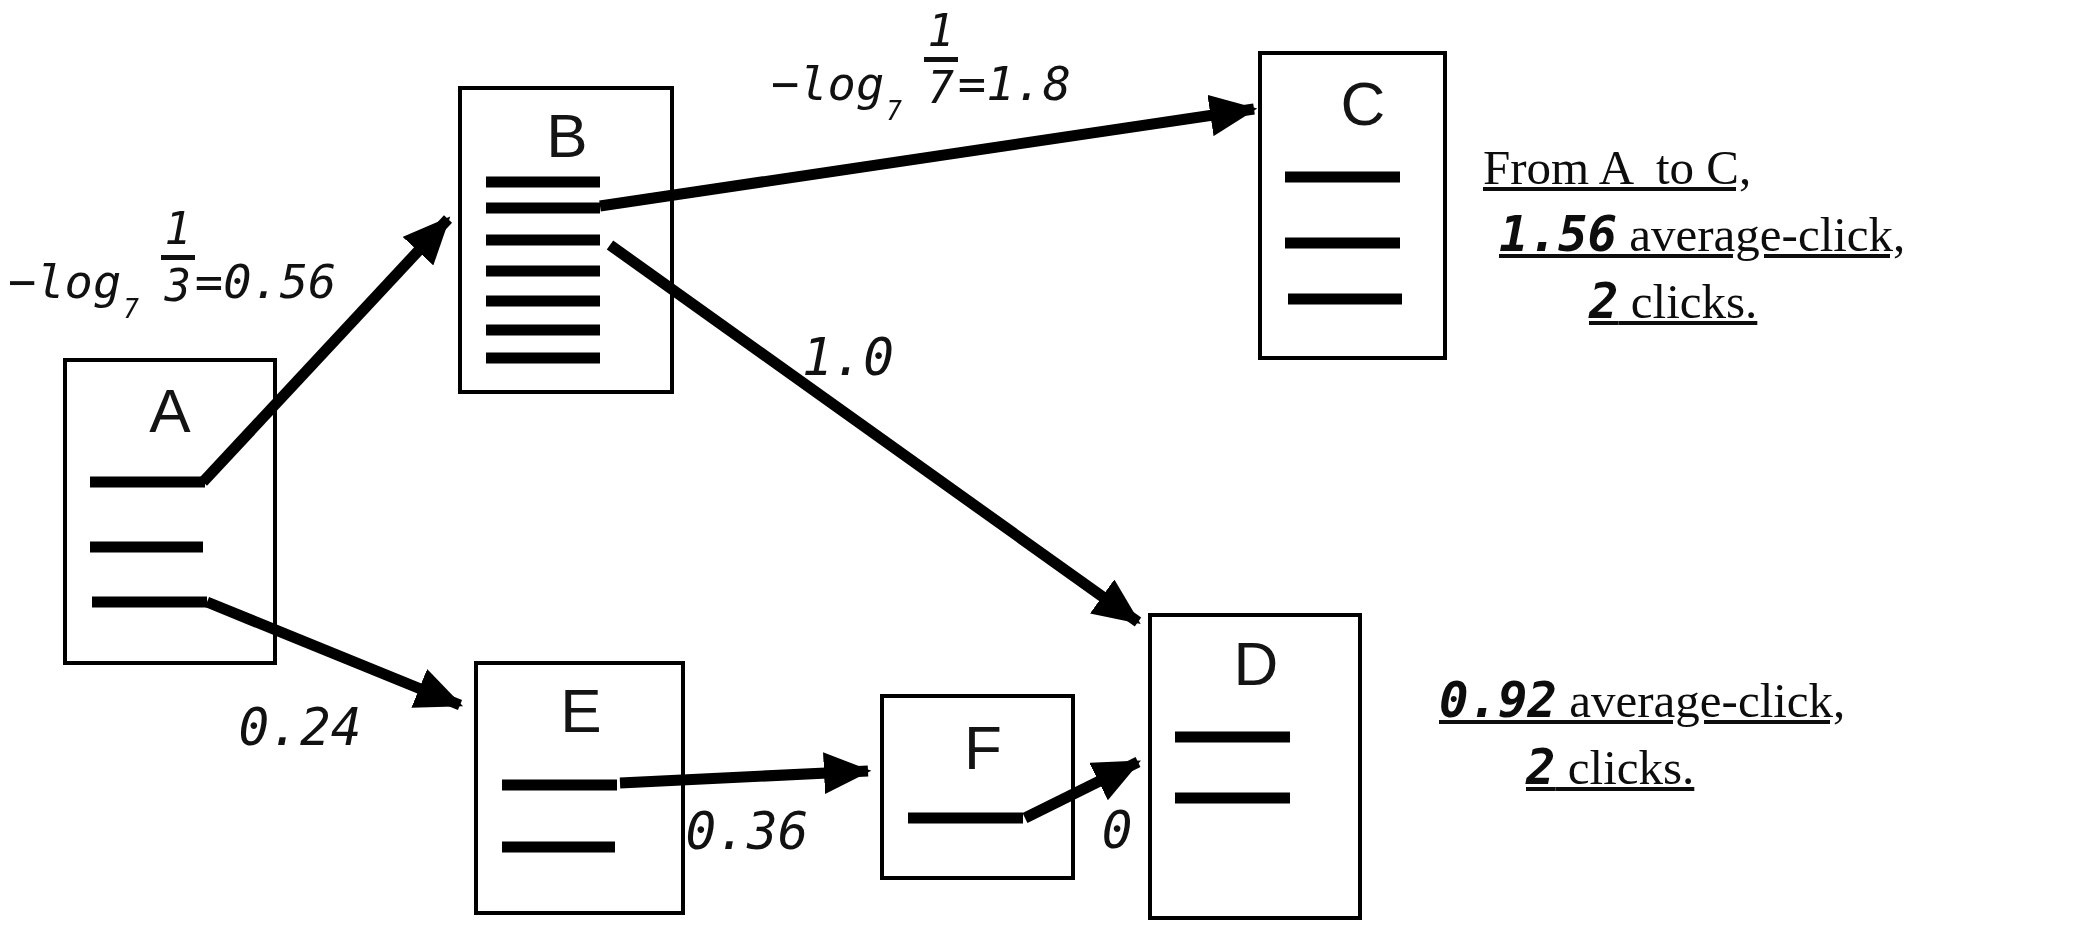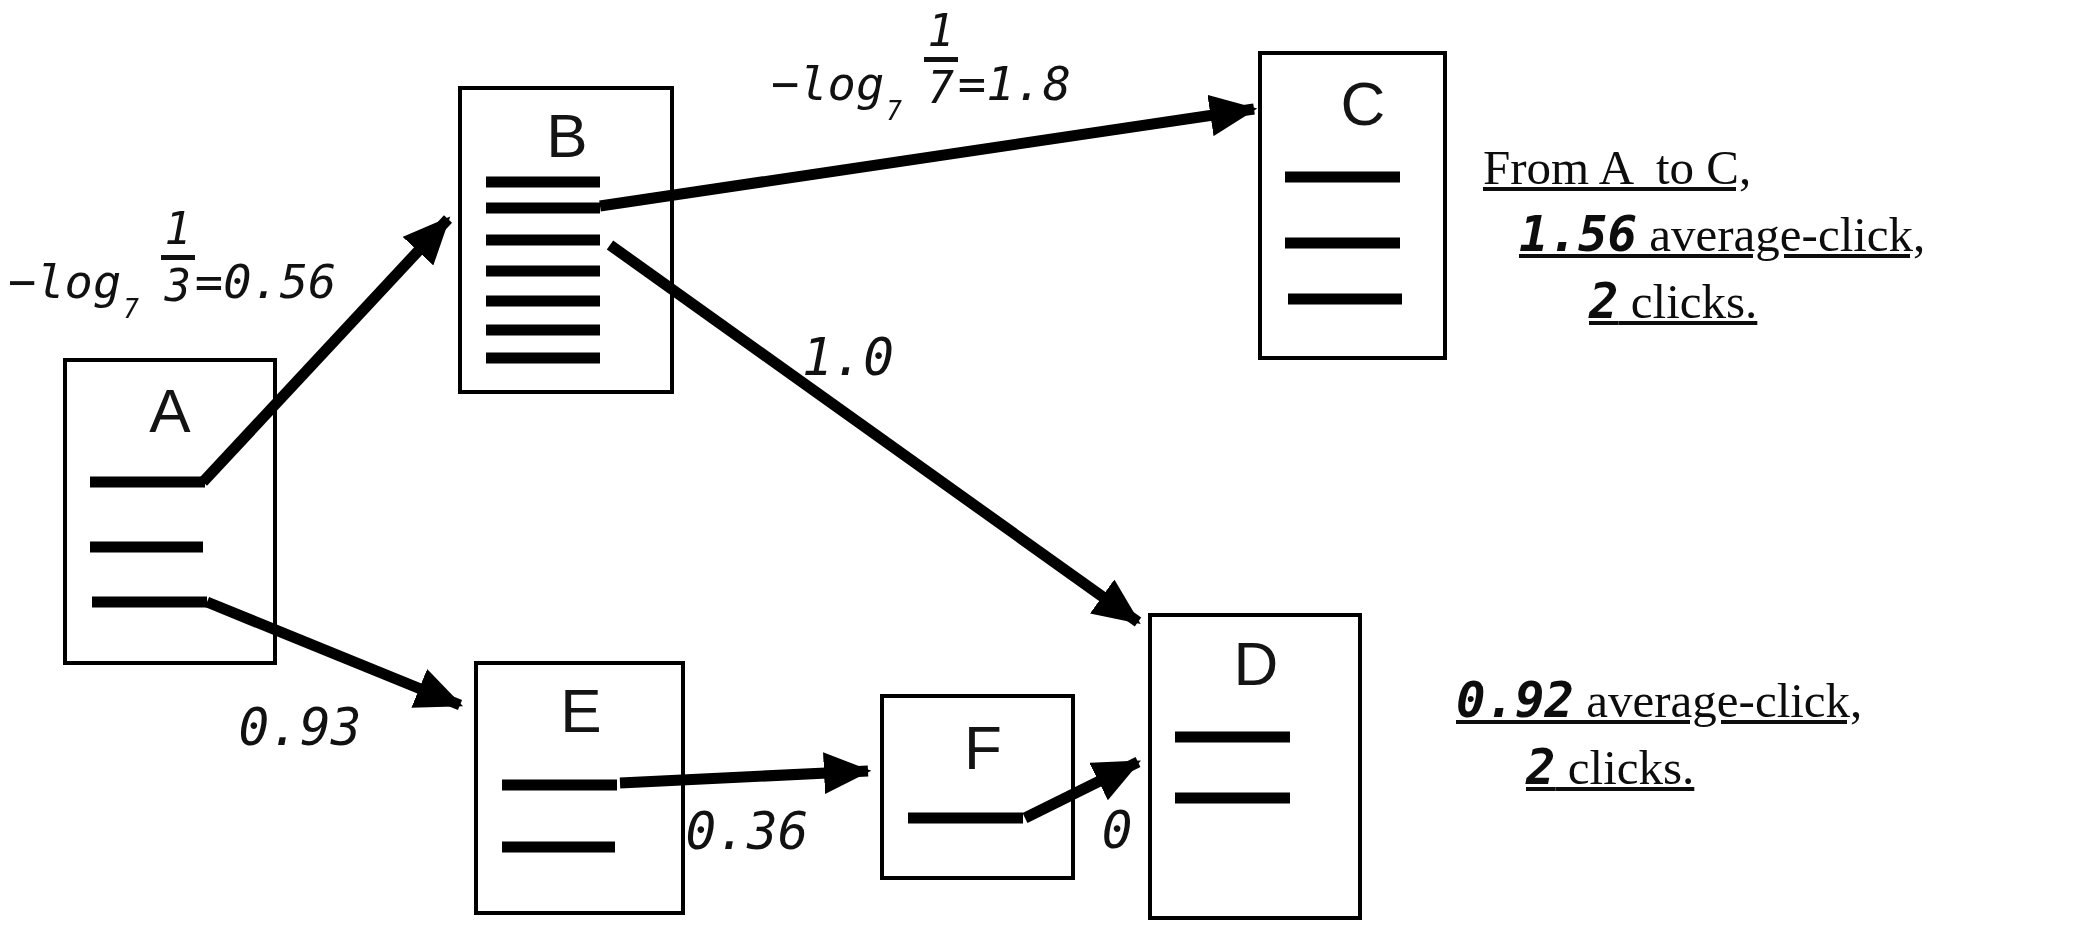--- a/index.html
+++ b/index.html
@@ -96,23 +96,23 @@
   .nline {
     white-space: pre;
     text-decoration: underline;
   }
   .note .num {
     font-family: "DejaVu Sans Mono", monospace;
     font-style: italic;
     font-weight: bold;
     font-size: 49px;
   }
-  .indent-ac2 { margin-left: 36px; }
+  .indent-ac2 { margin-left: 16px; }
   .indent-ac3 { margin-left: 106px; }
-  .indent-ad2 { margin-left: 36px; }
+  .indent-ad2 { margin-left: 19px; }
   .indent-ad3 { margin-left: 106px; }
 </style>
 </head>
 <body>
 
 <div class="canvas">
 
   <svg class="layer" width="2096" height="926" viewBox="0 0 2096 926">
     <defs>
       <marker id="ah" markerUnits="strokeWidth" markerWidth="4.4" markerHeight="3.8" refX="4.0" refY="1.9" orient="auto">
@@ -192,21 +192,21 @@
     <span class="fgap"></span>
     <span class="frac">
       <span class="num">1</span>
       <span class="bar"></span>
       <span class="den">7</span>
     </span>
     <span>=1.8</span>
   </div>
 
   <div class="elabel" style="left:848px; top:357px;">1.0</div>
-  <div class="elabel" style="left:300px; top:727px;">0.93</div>
+  <div class="elabel" style="left:300px; top:727px;">0.24</div>
   <div class="elabel" style="left:747px; top:831px;">0.36</div>
   <div class="elabel" style="left:1117px; top:830px;">0</div>
 
   <div class="note" style="left:1483px; top:134px;">
     <div class="nline"><span>From A  to C,</span></div>
     <div class="nline indent-ac2"><span class="num">1.56</span><span> average-click,</span></div>
     <div class="nline indent-ac3"><span class="num">2</span><span> clicks.</span></div>
   </div>
 
   <div class="note" style="left:1420px; top:667px;">

